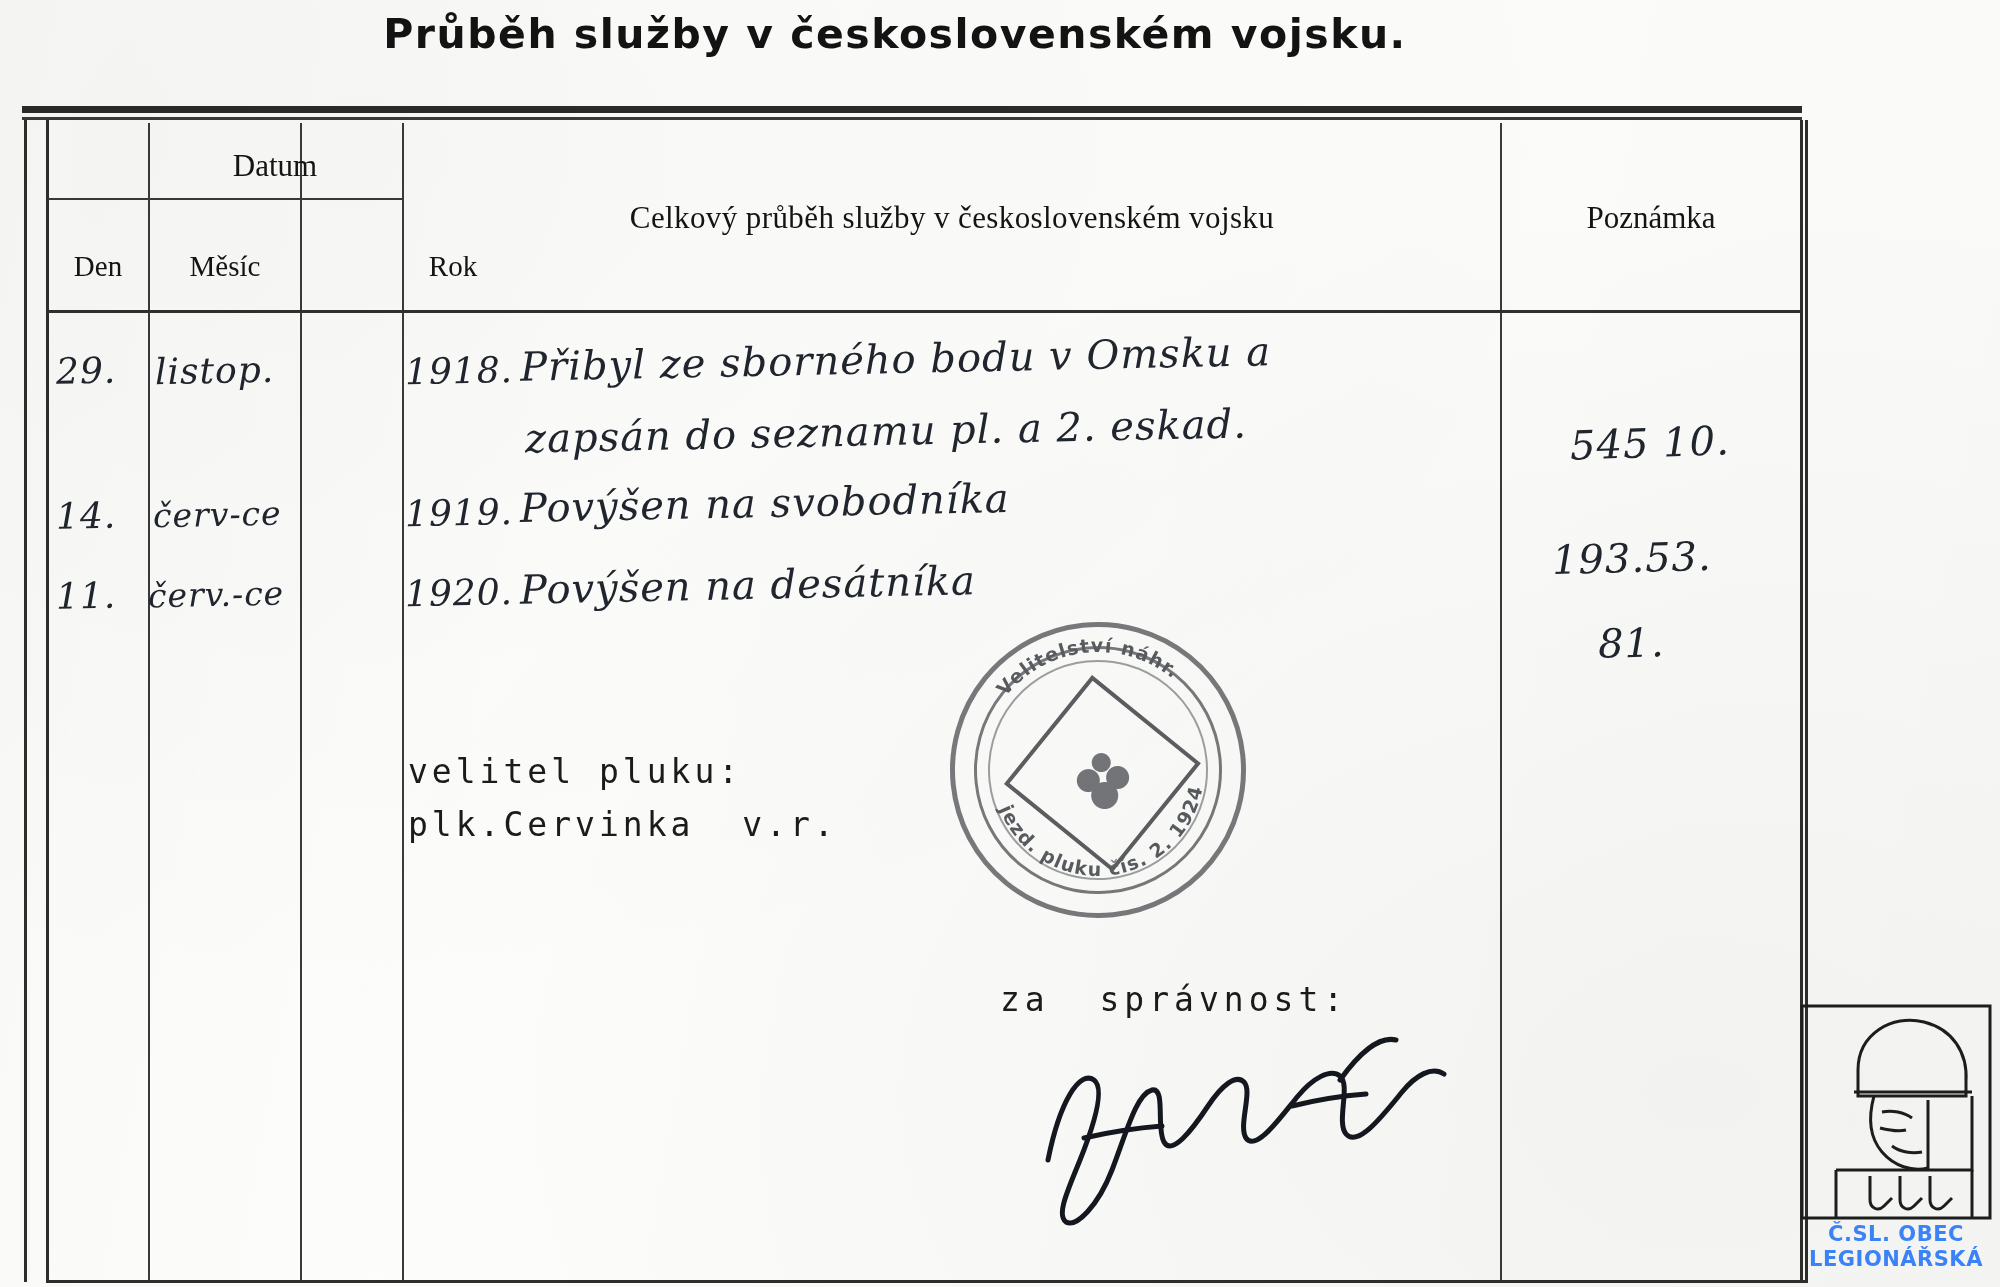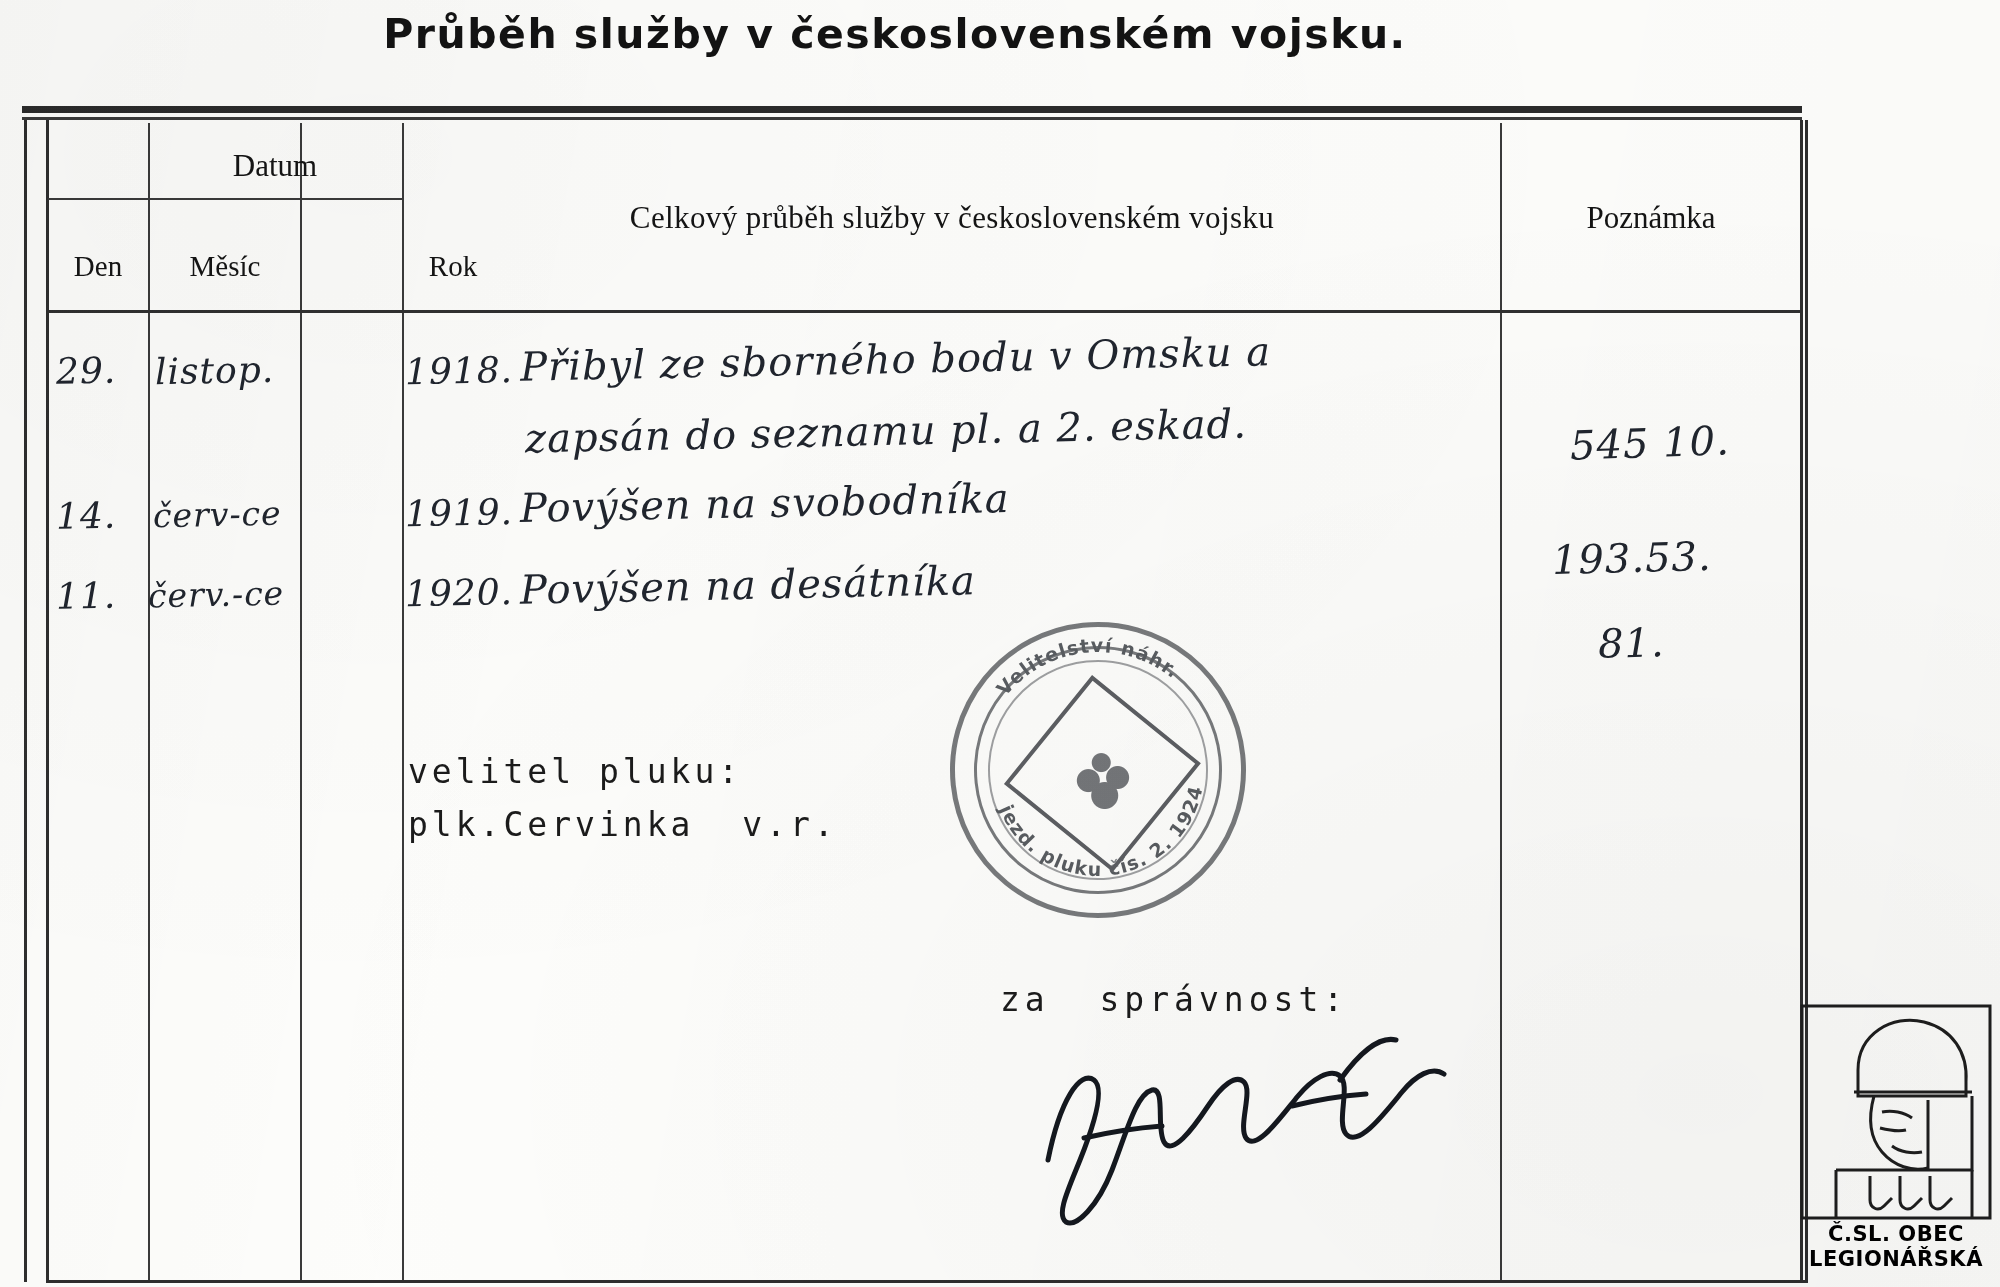--- a/index.html
+++ b/index.html
@@ -271,21 +271,21 @@
   .logo-text {
     position: absolute;
     left: 0;
     top: 222px;
     width: 200px;
     text-align: center;
     font-family: "DejaVu Sans", sans-serif;
     font-weight: 700;
     font-size: 21px;
     line-height: 25px;
-    color: #000000;
+    color: #3b82f6;
     letter-spacing: 0.5px;
   }
 </style>
 </head>
 <body>
 
 <div class="page">
 
   <div class="doc-title">Průběh služby v československém vojsku.</div>
 

